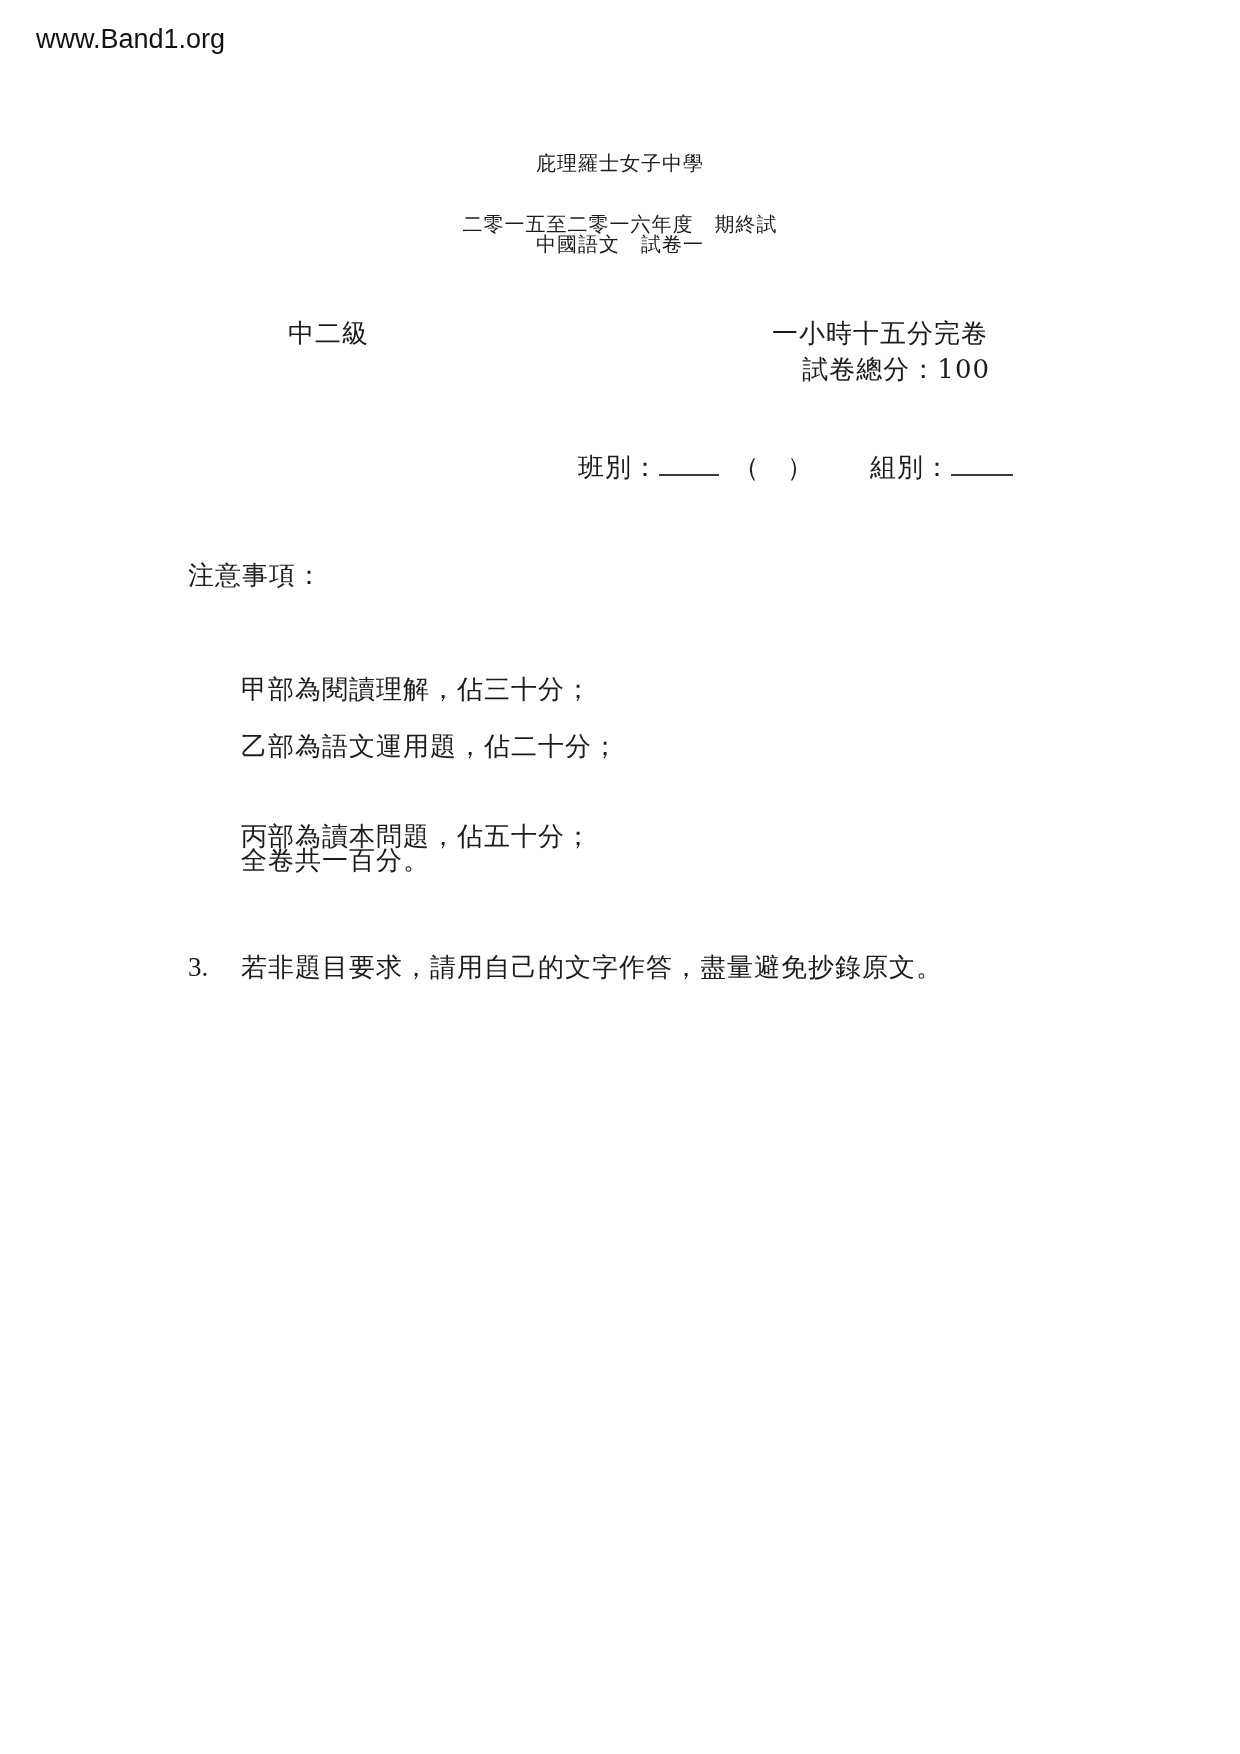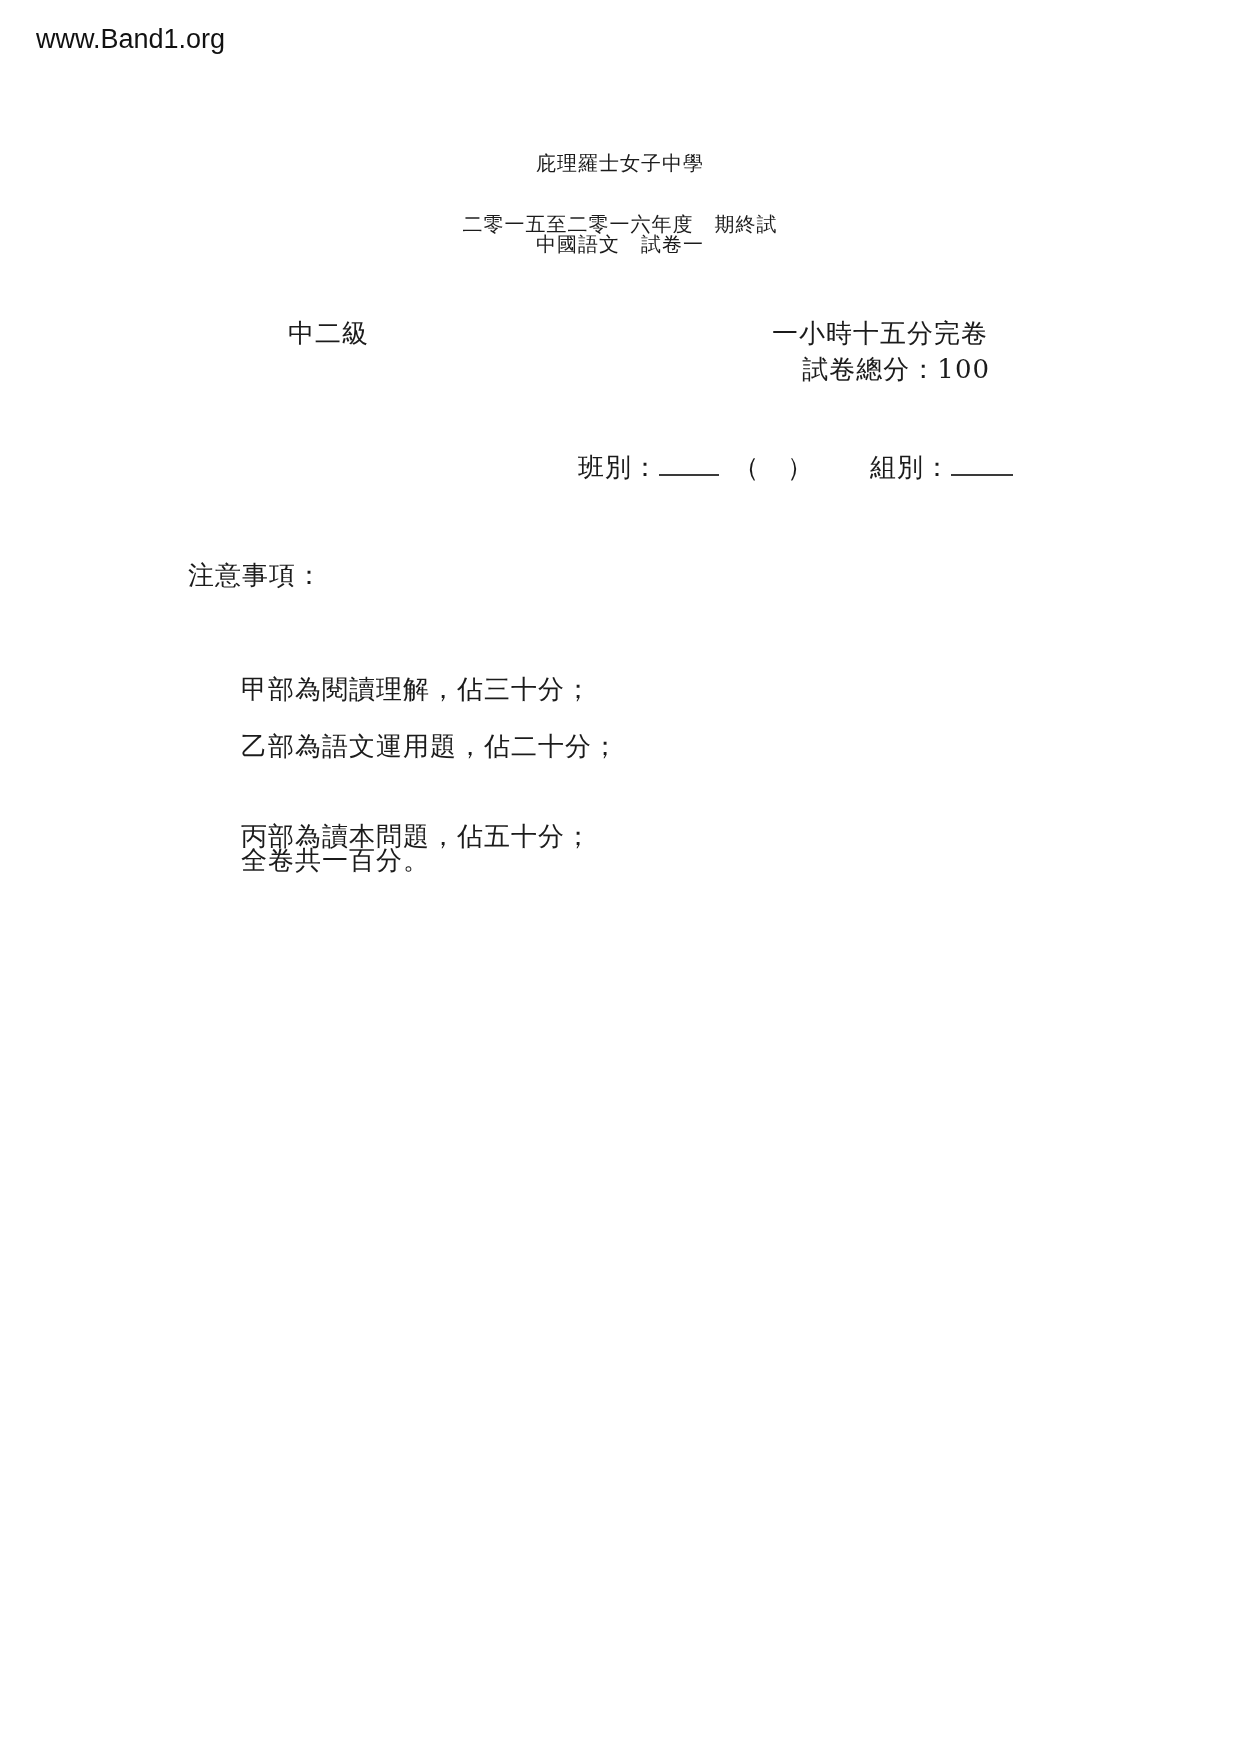--- a/index.html
+++ b/index.html
@@ -74,16 +74,19 @@
 
   <div class="abs cn" style="left:188px; top:558px;">注意事項：</div>
 
 
   <div class="abs cn" style="left:241px; top:672px;">甲部為閱讀理解，佔三十分；</div>
   <div class="abs cn" style="left:241px; top:729px;">乙部為語文運用題，佔二十分；</div>
   <div class="abs cn" style="left:241px; top:786px;margin-top:33px;">丙部為讀本問題，佔五十分；</div>
   <div class="abs cn" style="left:241px; top:843px;">全卷共一百分。</div>
 
 
+  <div class="abs cn" style="left:188px; top:950px;">
+    <span class="note-num">3.</span><span>若非題目要求，請用自己的文字作答，盡量避免抄錄原文。</span>
+  </div>
 
   <div class="abs page-number" style="top:1600px;">1</div>
 
 </div>
 
 </body></html>

